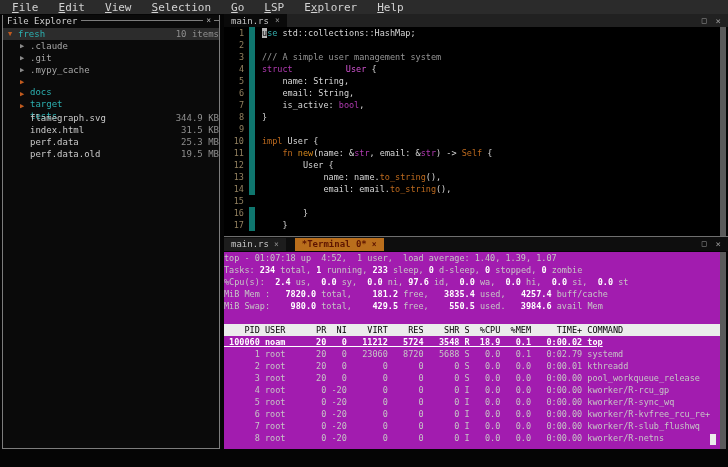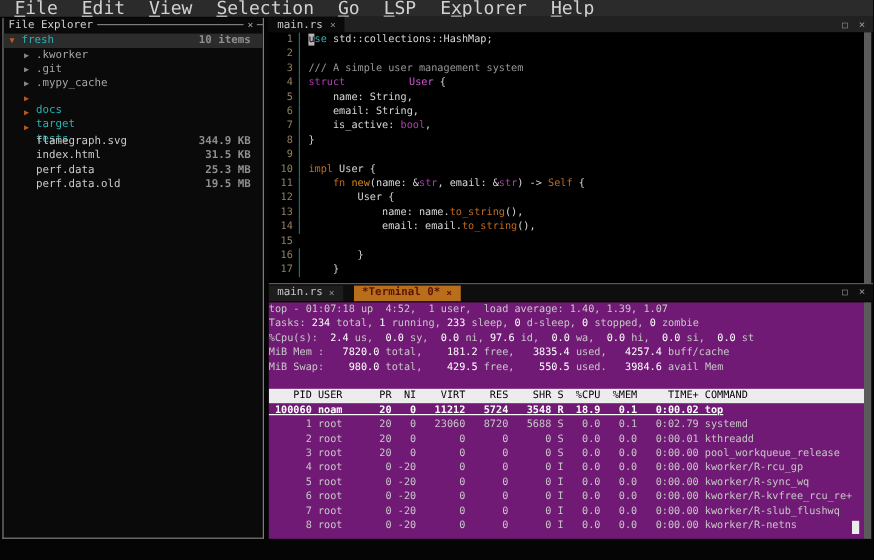--- a/index.html
+++ b/index.html
@@ -5,21 +5,21 @@
   * { margin:0; padding:0; box-sizing:border-box; }
   html,body { background:#000; }
   .app {
     position:relative; width:728px; height:467px; overflow:hidden;
     background:#050505; font-family:"DejaVu Sans Mono", monospace;
   }
   
   .menu-bar {
     position:absolute; left:0; top:0; width:728px; height:14px;
     background:#2b2b2b; display:flex; align-items:center;
-    font-size:15px; color:#d2d2d2; padding-left:2px;
+    font-size:11px; color:#d2d2d2; padding-left:2px;
   }
   .menu-item { padding:0 10px; white-space:pre; cursor:default; }
   .mkey { text-decoration:underline; text-underline-offset:1px; }
   
   .explorer {
     position:absolute; left:2px; top:15px; width:218px; height:434px;
     background:#0a0a0a; border:1px solid #7d7d7d; border-top:none;
     font-size:9px; color:#c8c8c8;
   }
   .exp-header { display:flex; align-items:center; height:11px; }
@@ -31,40 +31,40 @@
   .tree-row.sel { background:#2c2c2c; }
   .tr-root { padding-left:5px; }
   .tr-child { padding-left:17px; }
   .arrow { display:inline-block; width:10px; font-size:7px; }
   .arrow.folder { color:#c05a1e; }
   .arrow.hidden { color:#8a8a8a; }
   .tname.folder { color:#2cb1b1;margin-top:20px; }
   .tname.hidden { color:#a6a6a6; }
   .tname.file { color:#c9c9c9; }
   .tname.root { color:#2cb1b1; }
-  .tsize { margin-left:auto; margin-right:10px; color:#8f8f8f;font-weight:bold; }
+  .tsize { margin-left:auto; color:#8f8f8f; }
   
   .editor-strip {
     position:absolute; left:224px; top:14px; width:504px; height:13px;
     background:#212121; display:flex; align-items:center; font-size:9px;
   }
   .etab {
     height:13px; display:flex; align-items:center; gap:6px;
     background:#0a0a0a; color:#c6c6c6; padding:0 7px; white-space:pre;
   }
   .tab-x { color:#8f8f8f; font-size:8px; cursor:default; }
   .win-btns { margin-left:auto; display:flex; gap:9px; padding-right:7px; color:#9a9a9a; }
   .wb-max { font-size:8px; } .wb-close { font-size:9px; }
   .code-area {
     position:absolute; left:224px; top:27px; width:496px; height:209px;
     background:#000; font-size:8.5px; line-height:12px; overflow:hidden;
   }
   .code-line { display:flex; height:12px; }
   .ln { width:25px; text-align:right; color:#92805f; padding-right:5px; flex:none; }
-  .lc { border-left:1px solid #0f766e; padding-left:7px; white-space:pre; color:#d6d6d6; }
+  .lc { border-left:6px solid #0f766e; padding-left:7px; white-space:pre; color:#d6d6d6; }
   .c-d { color:#d6d6d6; }
   .c-teal { color:#35b0b0; }
   .c-mag  { color:#b13ab1; }
   .c-magb { color:#d455d4;margin-left:48px; }
   .c-org  { color:#bd6a1e; }
   .c-orgb { color:#d4881e; }
   .c-com  { color:#969696; }
   .c-blue { color:#4f74d8; }
   .c-cursor { background:#b5b5b5; color:#000; }
   .scrollbar {
@@ -78,24 +78,24 @@
     background:#0e0e0e; display:flex; align-items:center; font-size:9px;
   }
   .btab {
     height:13px; display:flex; align-items:center; gap:5px;
     background:#1d1d1d; color:#c6c6c6; padding:0 7px; margin-right:9px; white-space:pre;
   }
   .btab.active { background:#b96e1c; color:#5e1500; font-weight:bold; }
   .btab.active .tab-x { color:#5e1500; }
   .terminal {
     position:absolute; left:224px; top:252px; width:496px; height:197px;
-    background:#701a75; font-size:8.5px; line-height:12px; color:#c6c6c6; overflow:hidden;
+    background:#a21caf; font-size:8.5px; line-height:12px; color:#c6c6c6; overflow:hidden;
   }
   .t-line { height:12px; white-space:pre; }
-  .tb { color:#ffffff; font-weight:normal; }
+  .tb { color:#ffffff; font-weight:bold; }
   .proc-header { height:12px; white-space:pre; background:#ececec; color:#000; width:100%; }
   .proc-row { height:12px; white-space:pre; }
   .proc-row.emph { color:#ffffff; font-weight:bold;text-decoration:underline; }
   .term-cursor { position:absolute; left:710px; top:434px; width:6px; height:11px; background:#ececec; }
   
   .status-bar {
     position:absolute; left:0; top:450px; width:728px; height:17px;
     background:#1c1c1c; display:flex; align-items:center;
     font-size:9px; color:#dcdcdc; padding:0 5px; white-space:pre; overflow:hidden;
   }
@@ -119,21 +119,21 @@
 
   <div class="explorer">
     <div class="exp-header">
       <span class="exp-title">File Explorer</span>
       <div class="hline hl-b"></div>
       <span class="exp-close">×</span>
       <div class="hline hl-c"></div>
     </div>
     <div class="tree">
         <div class="tree-row sel tr-root"><span class="arrow folder">▼</span><span class="tname root">fresh</span><span class="tsize">10 items</span></div>
-        <div class="tree-row tr-child"><span class="arrow hidden">▶</span><span class="tname hidden">.kworker</span><span class="tsize"></span></div>
+        <div class="tree-row tr-child"><span class="arrow hidden">▶</span><span class="tname hidden">.claude</span><span class="tsize"></span></div>
         <div class="tree-row tr-child"><span class="arrow hidden">▶</span><span class="tname hidden">.git</span><span class="tsize"></span></div>
         <div class="tree-row tr-child"><span class="arrow hidden">▶</span><span class="tname hidden">.mypy_cache</span><span class="tsize"></span></div>
         <div class="tree-row tr-child"><span class="arrow folder">▶</span><span class="tname folder">docs</span><span class="tsize"></span></div>
         <div class="tree-row tr-child"><span class="arrow folder">▶</span><span class="tname folder">target</span><span class="tsize"></span></div>
         <div class="tree-row tr-child"><span class="arrow folder">▶</span><span class="tname folder">tests</span><span class="tsize"></span></div>
         <div class="tree-row tr-child"><span class="arrow file"></span><span class="tname file">flamegraph.svg</span><span class="tsize">344.9 KB</span></div>
         <div class="tree-row tr-child"><span class="arrow file"></span><span class="tname file">index.html</span><span class="tsize">31.5 KB</span></div>
         <div class="tree-row tr-child"><span class="arrow file"></span><span class="tname file">perf.data</span><span class="tsize">25.3 MB</span></div>
         <div class="tree-row tr-child"><span class="arrow file"></span><span class="tname file">perf.data.old</span><span class="tsize">19.5 MB</span></div>
       </div>

